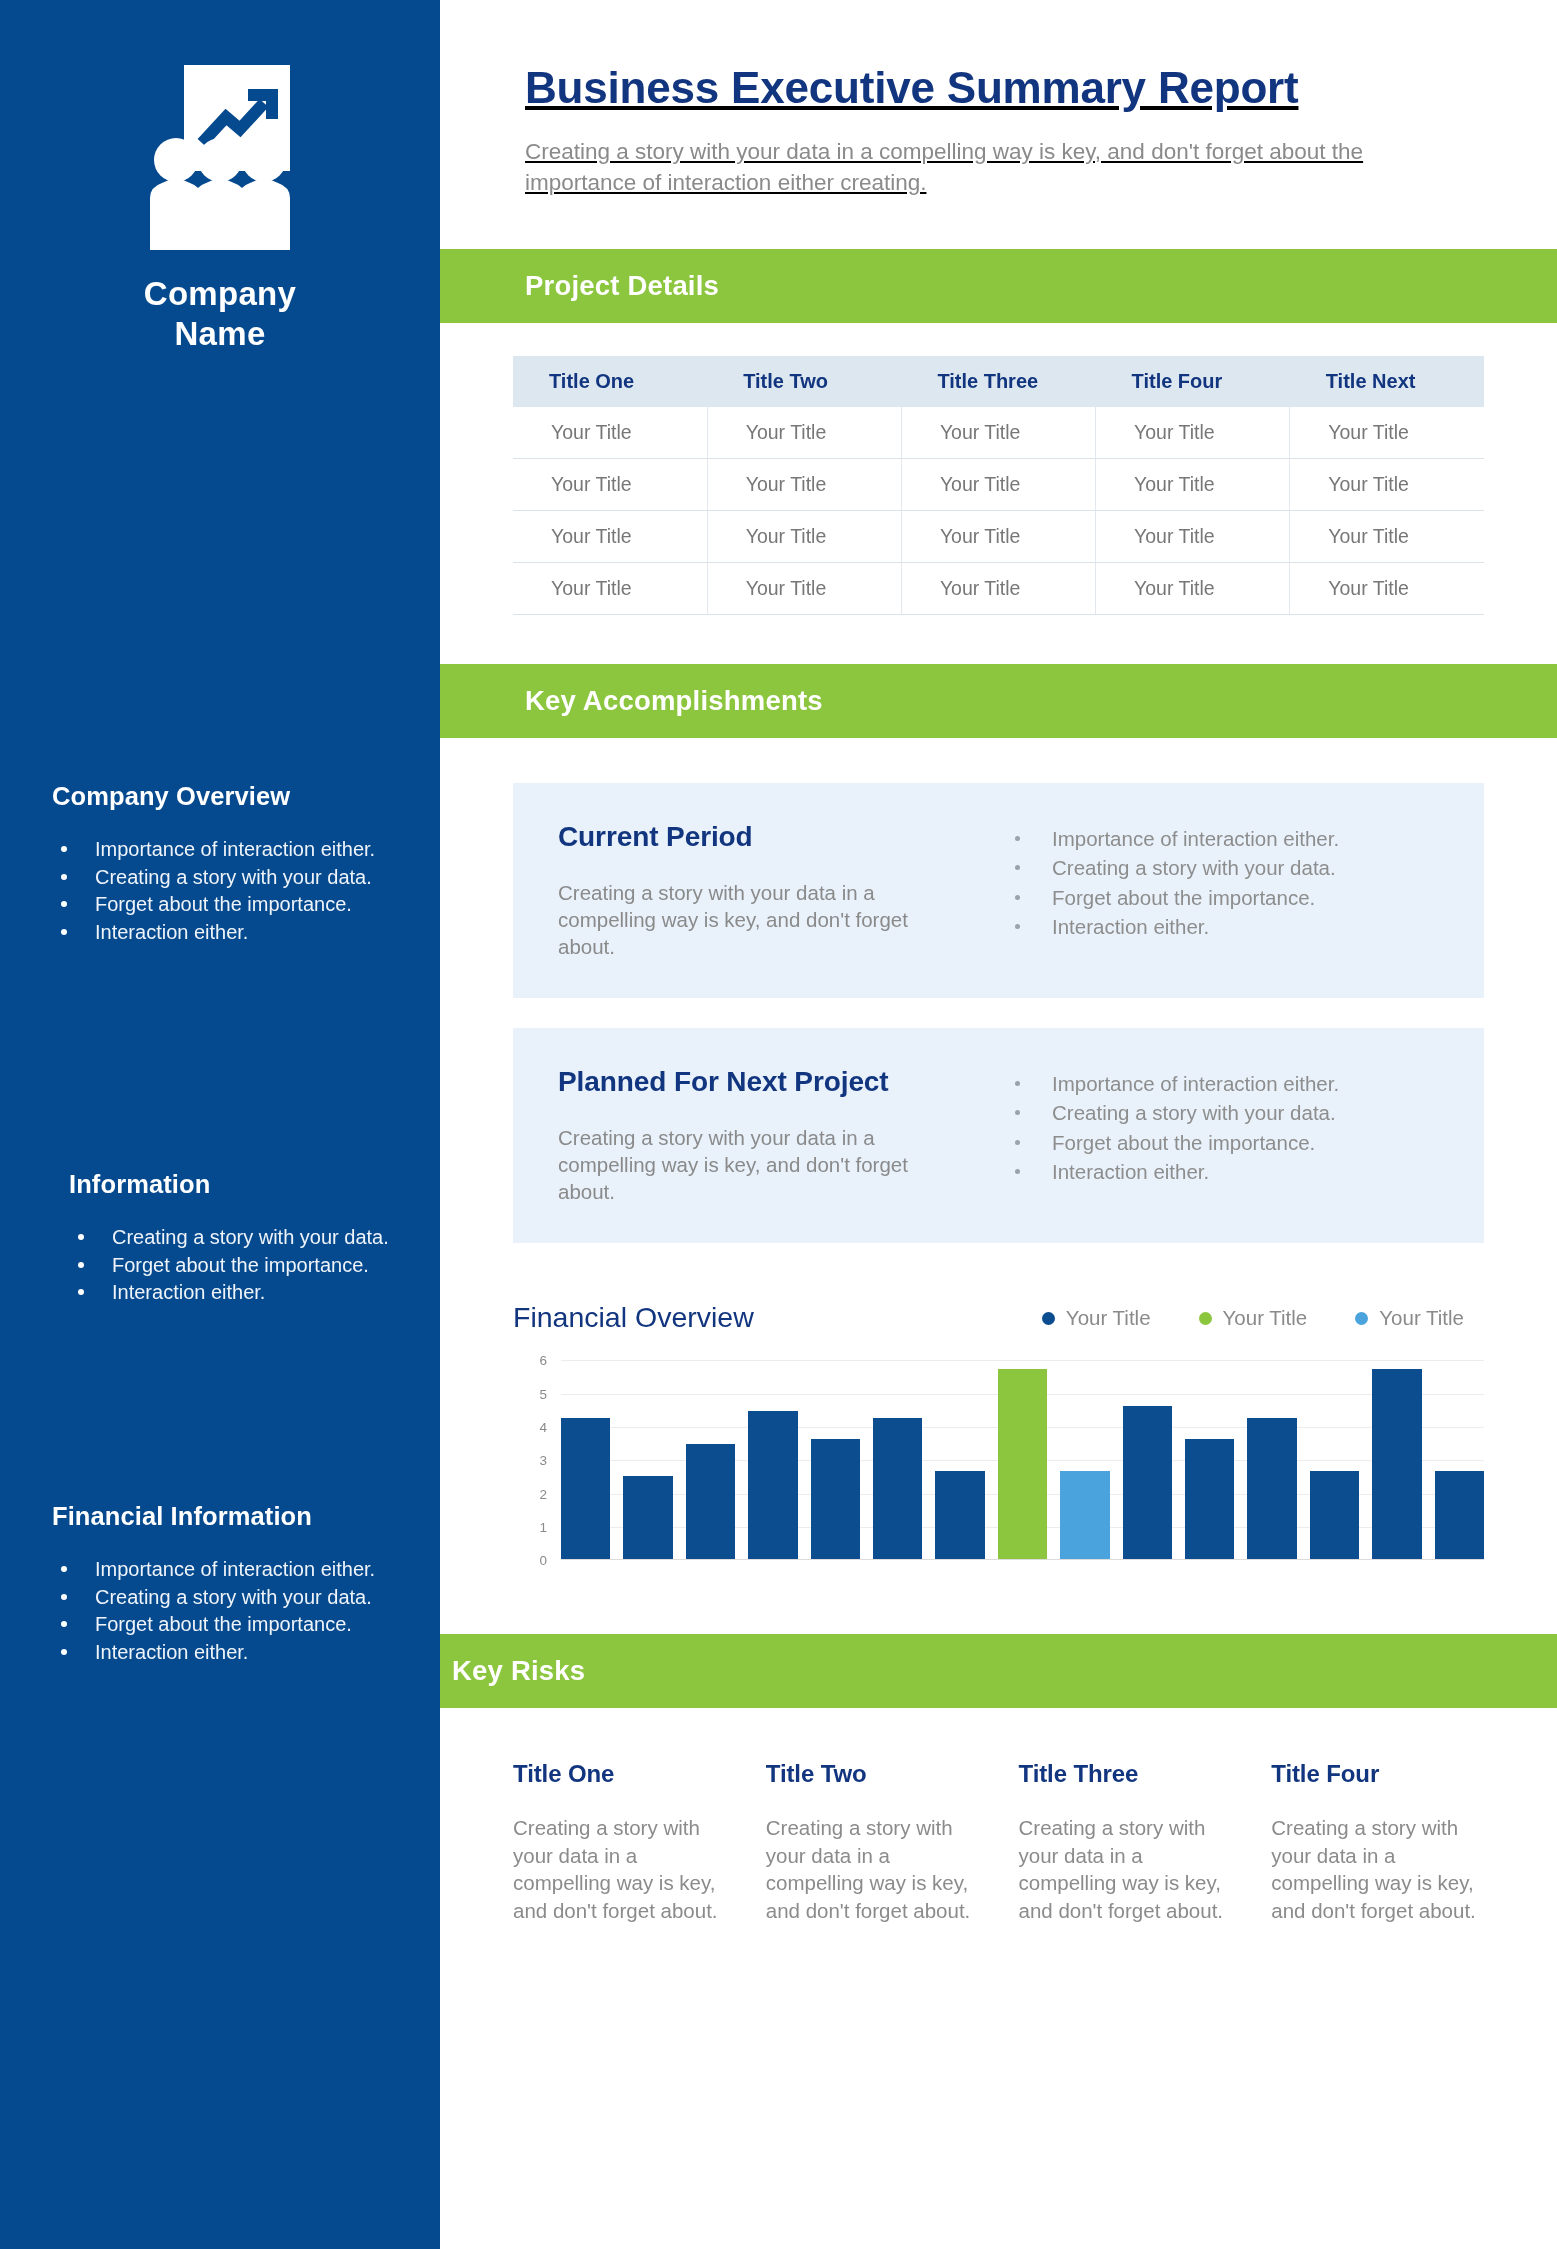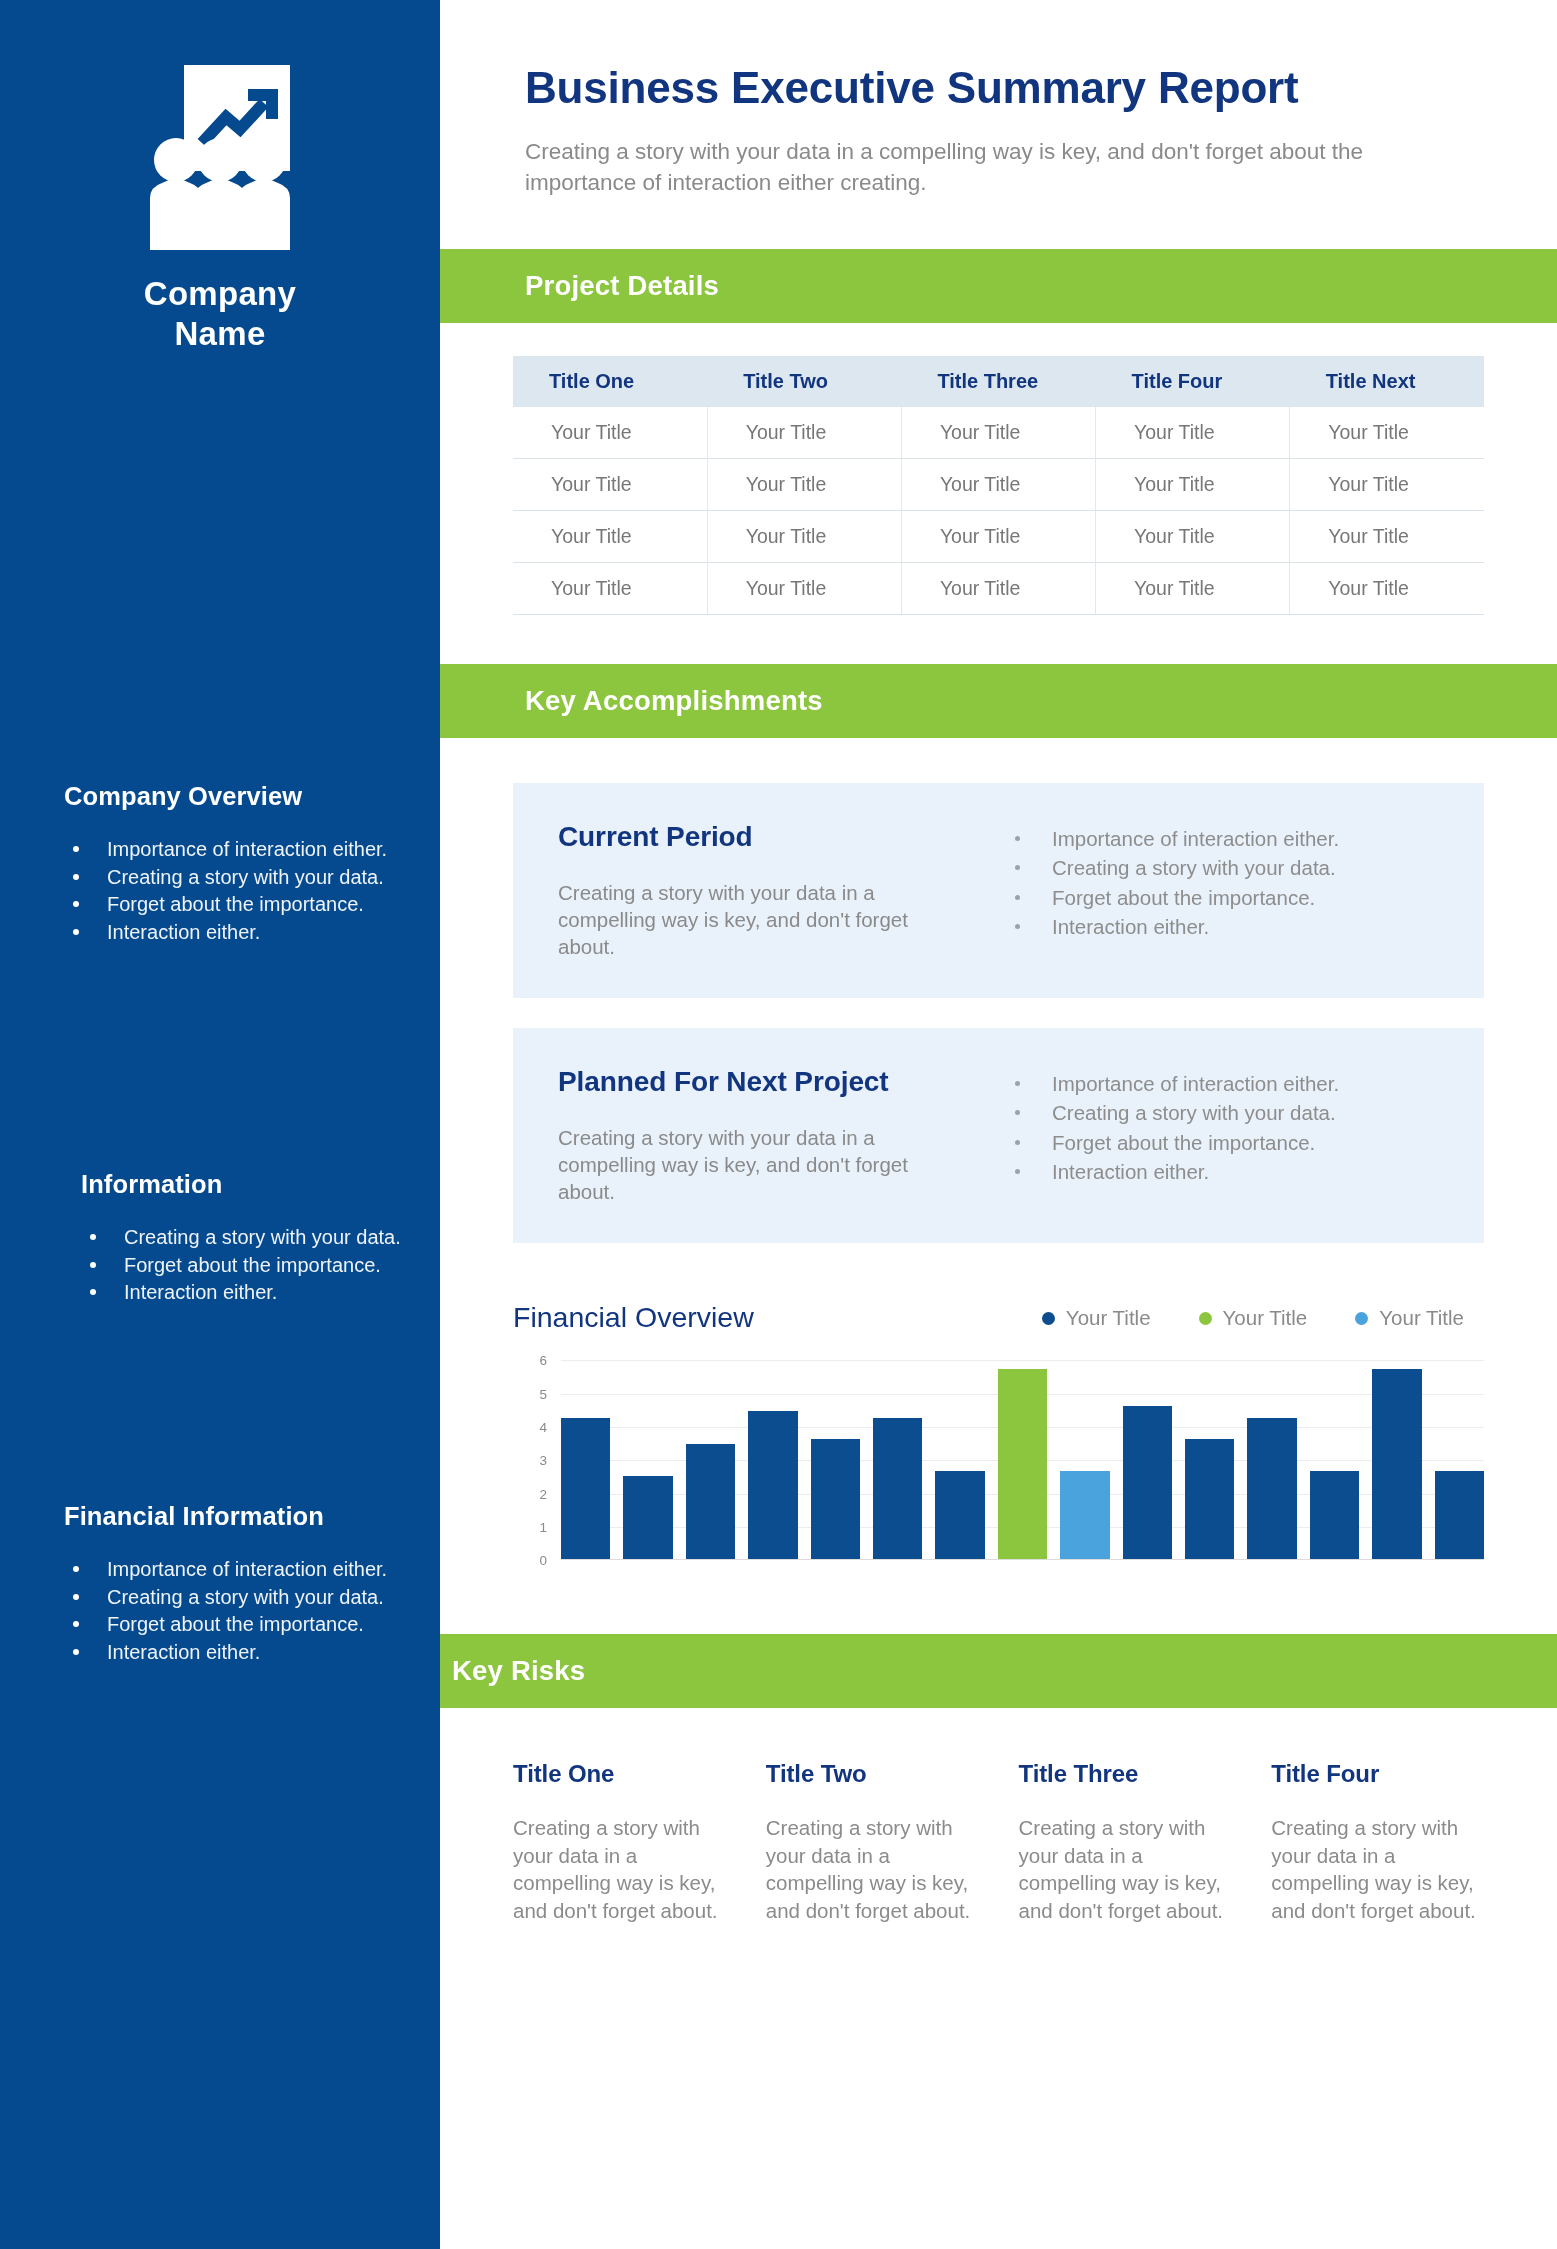--- a/index.html
+++ b/index.html
@@ -32,21 +32,21 @@
   #logo-icon svg { display: block; }
   #company-name {
     margin-top: 24px;
     font-size: 33px;
     font-weight: bold;
     line-height: 1.22;
     letter-spacing: 0.3px;
     color: #ffffff;
   }
 
-  .side-section { position: absolute; left: 64px; width: 330px; }
+  .side-section { position: absolute; left: 52px; width: 330px; }
   .side-title {
     font-size: 25.5px;
     font-weight: bold;
     color: #ffffff;
     letter-spacing: 0.1px;
     margin-bottom: 26px;
   }
   .side-list { list-style: none; }
   .side-list li {
     position: relative;
@@ -70,21 +70,21 @@
 
   
   #main {
     position: absolute;
     left: 440px; top: 0;
     width: 1117px; height: 2249px;
     background: #ffffff;
   }
 
   
-  #report-header { padding: 62px 60px 0 85px; }
+  #report-header { padding: 62px 60px 0 85px; text-decoration: underline; }
   #report-title {
     font-size: 44px;
     font-weight: bold;
     color: #12357f;
     line-height: 1.18;
     letter-spacing: -0.2px;
   }
   #report-subtitle {
     margin-top: 22px;
     font-size: 22.5px;

